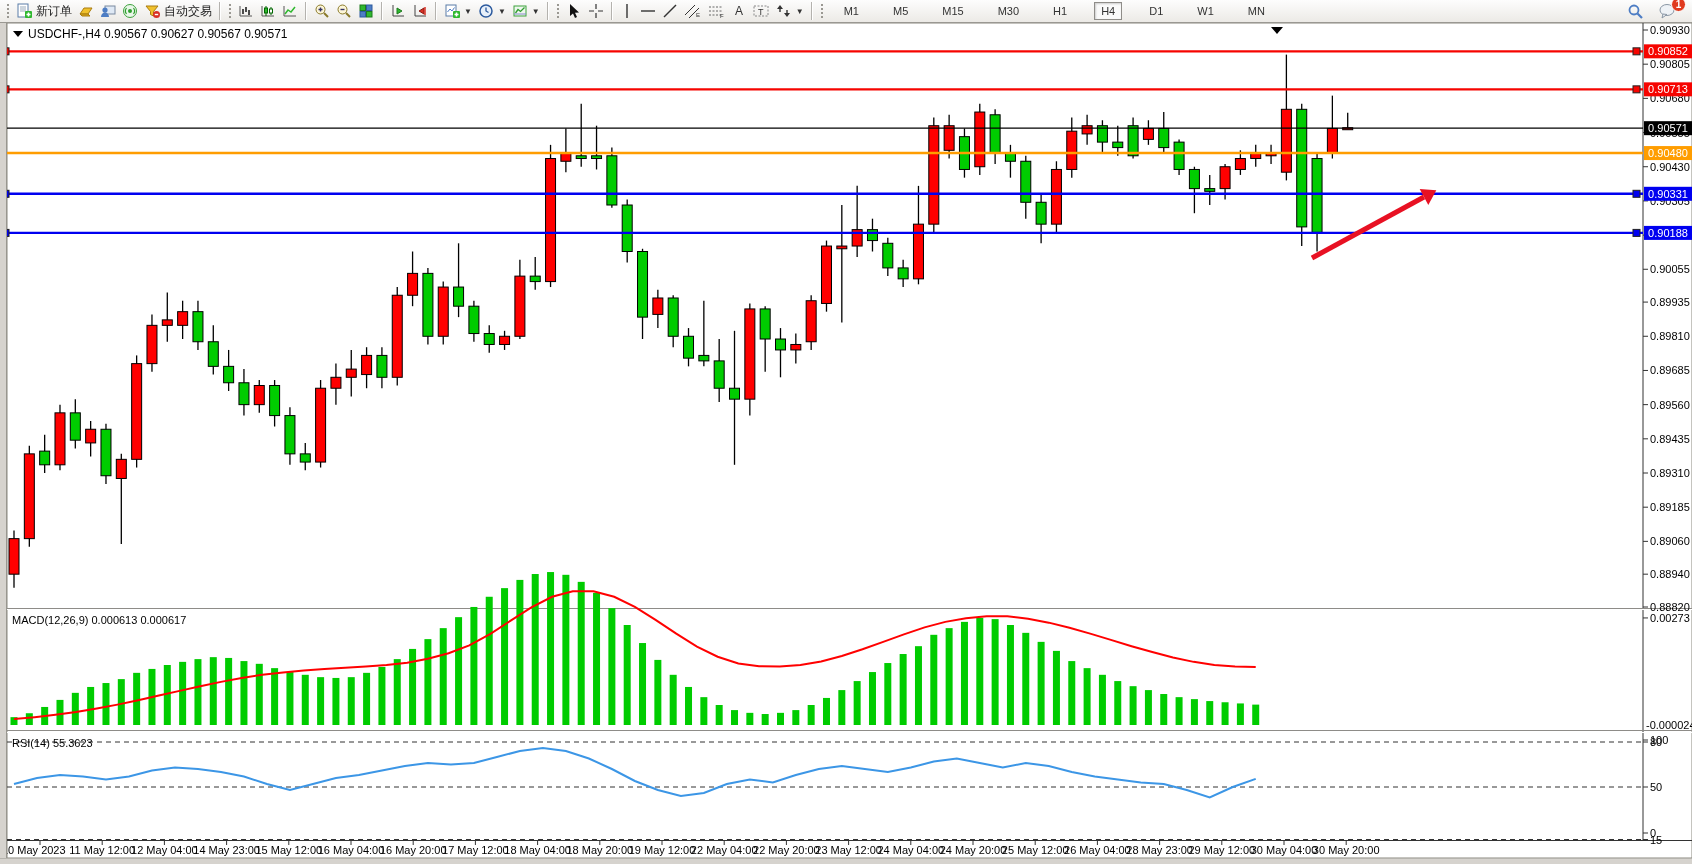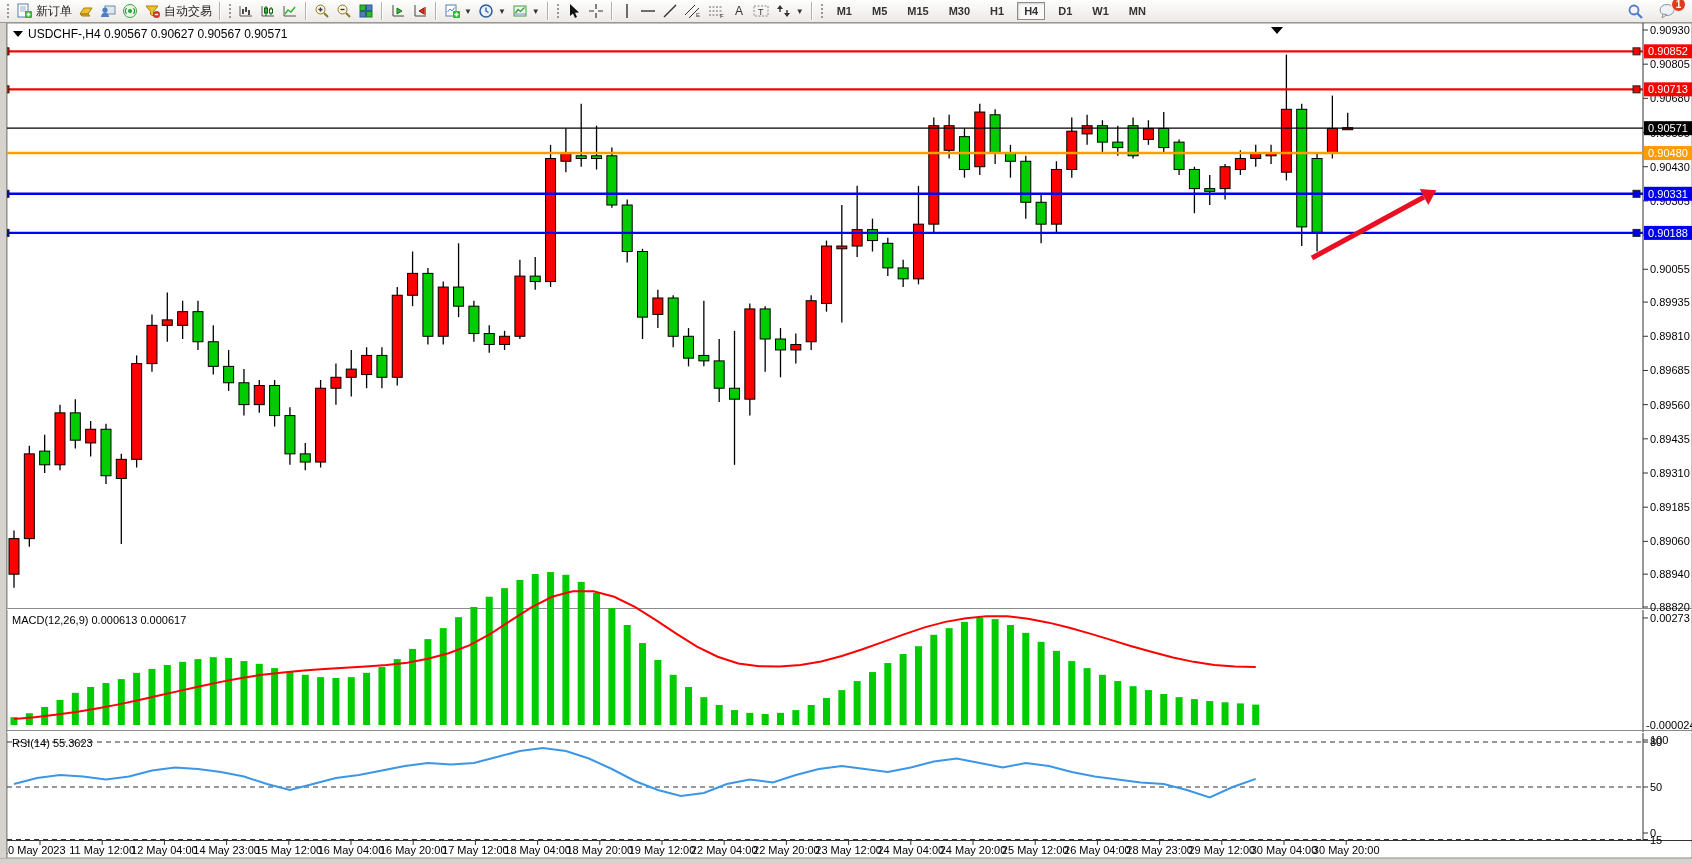--- a/index.html
+++ b/index.html
@@ -8,21 +8,21 @@
   .toolbar{position:absolute;top:0;left:0;width:1692px;height:23px;box-sizing:border-box;
     background:linear-gradient(#fdfdfd,#eceae6);border-bottom:1px solid #9a9892;
     display:flex;align-items:center;padding:8px 3px;z-index:10;font-size:12px;color:#222;}
   .tbtn{height:20px;display:flex;align-items:center;justify-content:center;gap:3px;
     padding:0 3px;border-radius:2px;cursor:default;}
   .tbtn svg{display:block;}
   .sep{width:0;height:18px;border-left:1px solid #b4b2ae;border-right:1px solid #fff;margin:0 4px;}
   .grip{width:4px;height:16px;margin:0 3px;
     background-image:radial-gradient(circle,#9a9892 34%,transparent 36%);background-size:4px 4px;}
   .dd{font-size:8px;color:#333;margin-left:1px;}
-  .tf{padding:2px 6px;color:#333;font-size:11px;font-weight:bold;border:1px solid transparent;margin:0 3px;}
+  .tf{padding:2px 6px;color:#333;font-size:11px;font-weight:normal;border:1px solid transparent;margin:0 10px;}
   .tf.active{background:#fafafa;border:1px solid #8f8d89;box-shadow:inset 1px 1px 2px rgba(0,0,0,.18);}
   .toolbar-right{margin-left:auto;display:flex;align-items:center;gap:8px;padding-right:10px;}
   .chat-wrap{position:relative;}
   .badge{position:absolute;top:-4px;right:-7px;background:#e03a1e;color:#fff;font-size:10px;font-weight:bold;
     border-radius:8px;min-width:13px;height:13px;line-height:13px;text-align:center;border:1px solid #fff;}
   
   #chart-svg{position:absolute;top:0;left:0;z-index:1;}
   .left-edge{position:absolute;top:23px;left:0;width:6px;height:841px;background:#d6d3ce;border-right:1px solid #98968f;z-index:3;}
   .bottom-edge{position:absolute;top:858px;left:0;width:1692px;height:6px;background:#d6d3ce;border-top:1px solid #b5b3ad;z-index:3;}
   text{font-family:"Liberation Sans",sans-serif;}

